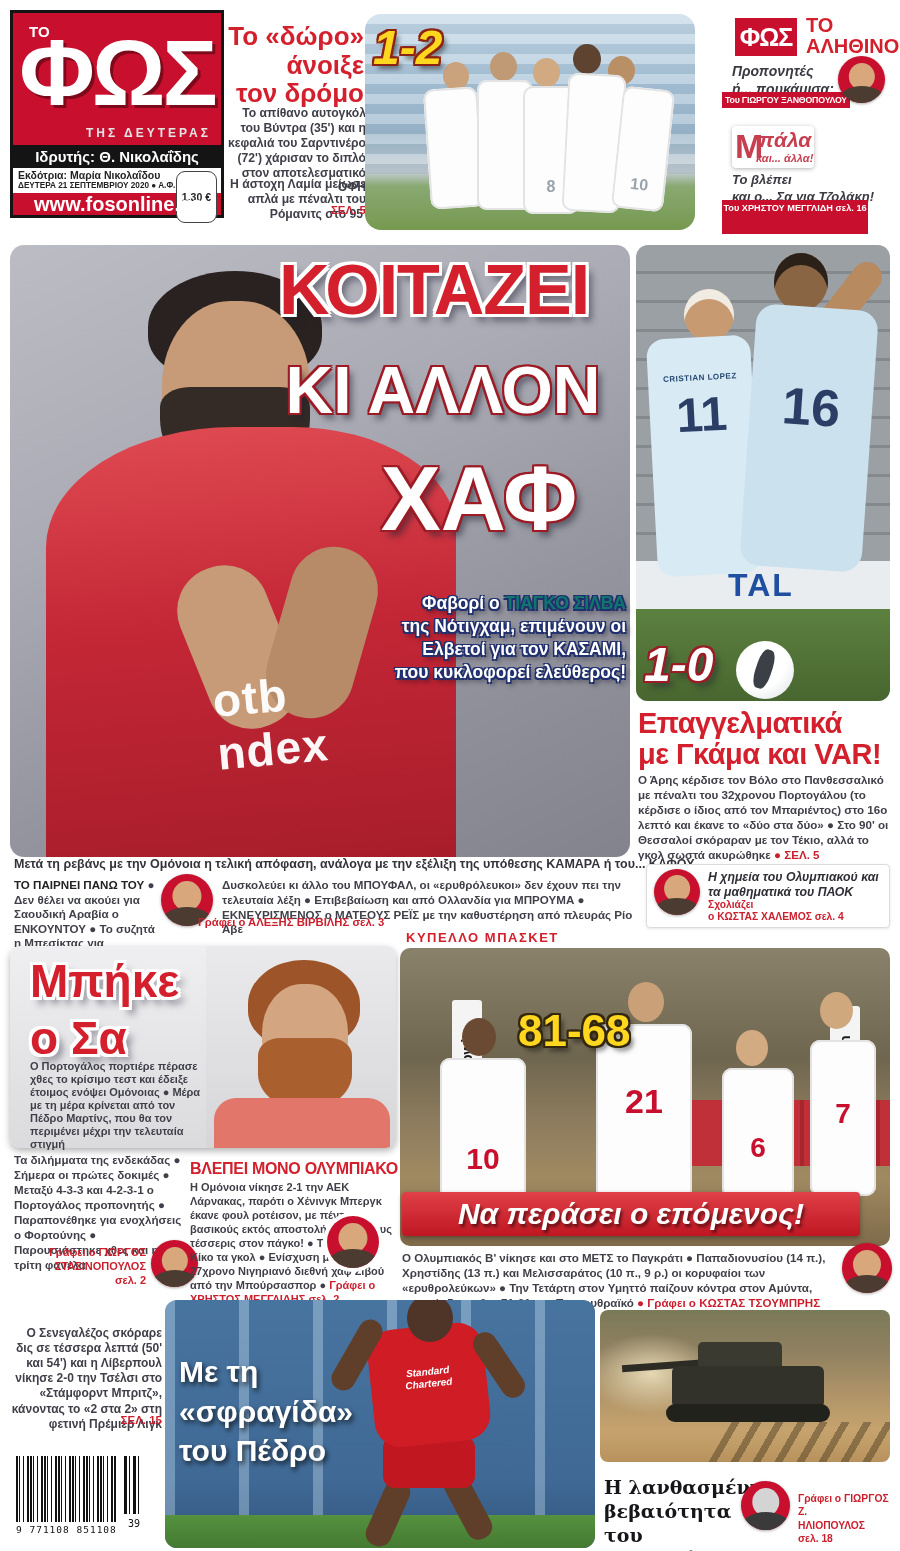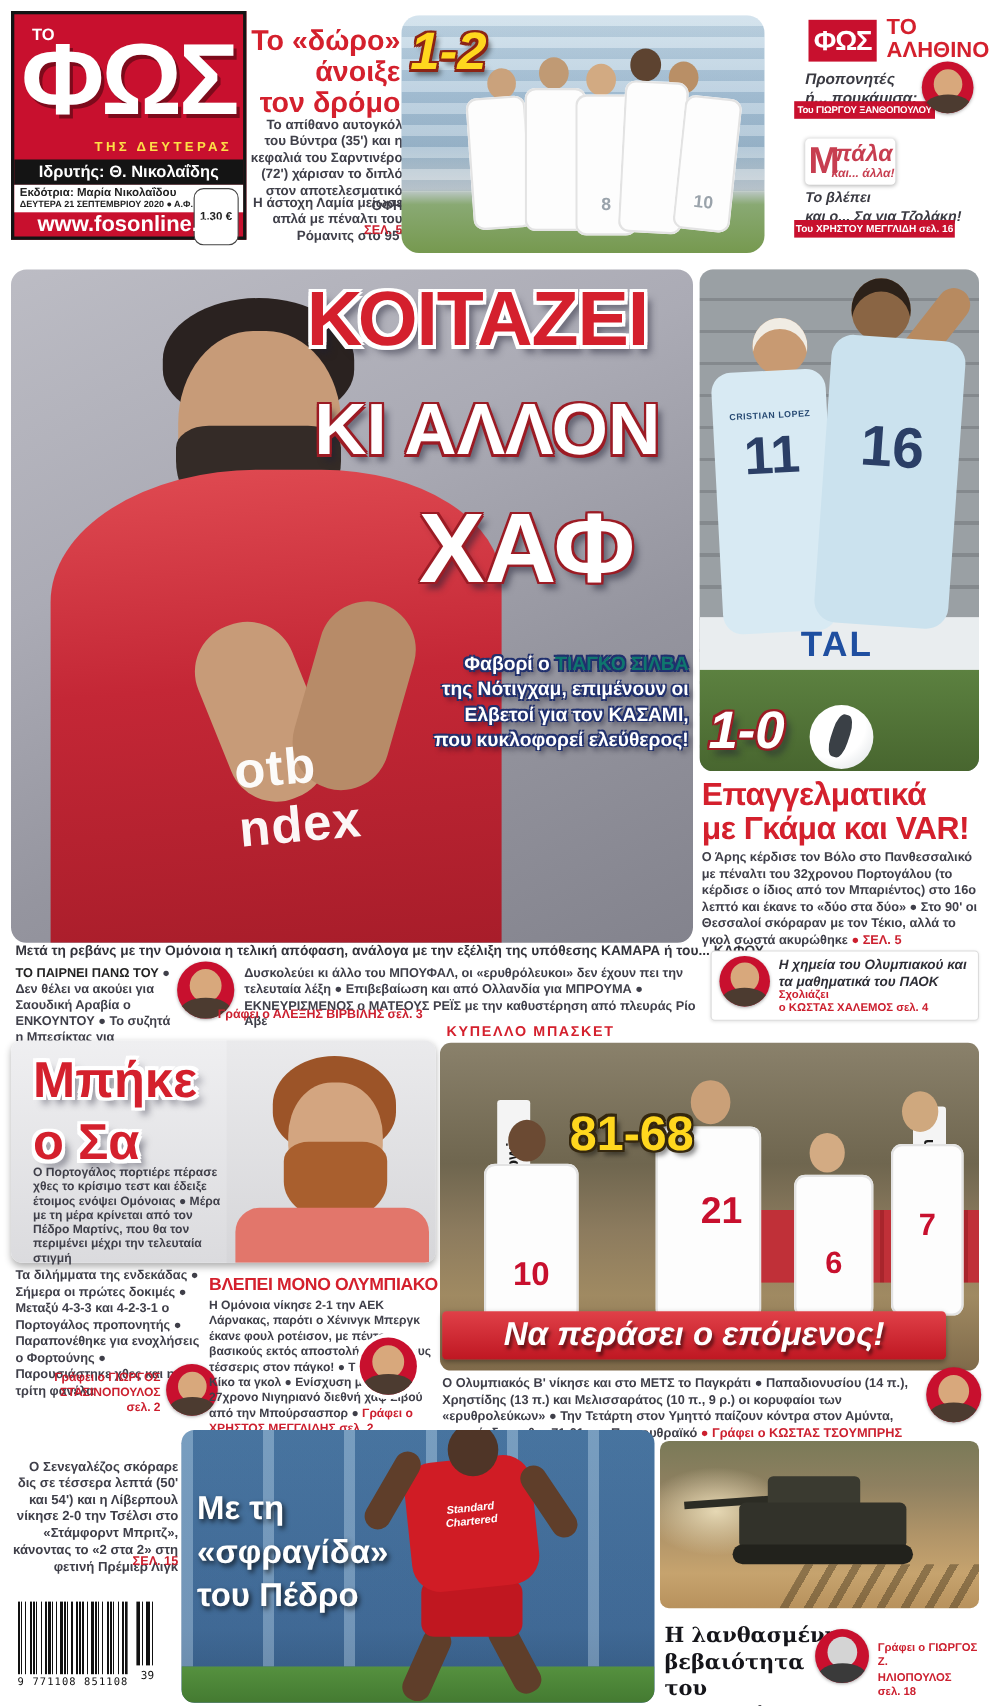--- a/index.html
+++ b/index.html
@@ -27,21 +27,21 @@
   .redbar{background:#c8102e;color:#fff;font-weight:700;text-align:center;}
 </style>
 </head>
 <body>
 
 <div class="page">
 
   <div class="abs" style="left:10px;top:10px;width:214px;height:208px;border:3px solid #141414;background:#c8102e;box-sizing:border-box;">
     <div class="abs" style="left:16px;top:10px;color:#fff;font-weight:800;font-size:15px;">ΤΟ</div>
     <div class="abs" style="left:0;top:14px;width:100%;text-align:center;color:#fff;font-weight:800;font-size:92px;line-height:1.0;letter-spacing:-3px;text-shadow:3px 3px 0 #7d0a1b;">ΦΩΣ</div>
-    <div class="abs" style="right:10px;top:113px;color:#fde047;font-weight:700;font-size:12px;letter-spacing:3px;">ΤΗΣ ΔΕΥΤΕΡΑΣ</div>
+    <div class="abs" style="right:10px;top:113px;color:#e5e5e5;font-weight:700;font-size:12px;letter-spacing:3px;">ΤΗΣ ΔΕΥΤΕΡΑΣ</div>
     <div class="abs" style="left:0;top:132px;width:100%;height:23px;background:#141414;color:#fff;font-weight:700;font-size:15px;line-height:23px;text-align:center;">Ιδρυτής: Θ. Νικολαΐδης</div>
     <div class="abs" style="left:0;top:155px;width:100%;height:25px;background:#fff;">
       <div class="abs" style="left:5px;top:1px;color:#222;font-weight:700;font-size:10.5px;">Εκδότρια: Μαρία Νικολαΐδου</div>
       <div class="abs" style="left:5px;top:13px;color:#222;font-weight:700;font-size:8.2px;">ΔΕΥΤΕΡΑ 21 ΣΕΠΤΕΜΒΡΙΟΥ 2020 ● Α.Φ. 2532</div>
       <div class="abs" style="right:4px;top:3px;border:1.5px solid #444;border-radius:9px;background:#fff;color:#222;font-weight:700;font-size:10.5px;padding:19px 5px;">1,30 €</div>
     </div>
     <div class="abs" style="left:0;top:180px;width:100%;height:22px;color:#fff;font-weight:800;font-size:20px;line-height:22px;text-align:center;">www.fosonline.gr</div>
   </div>
 
   <div class="abs pre red" style="left:228px;top:22px;width:136px;text-align:right;font-weight:800;font-size:26px;line-height:1.1;">Το «δώρο»
@@ -79,21 +79,21 @@
   <div class="avatar" style="left:838px;top:56px;width:47px;height:47px;z-index:3;"></div>
   <div class="abs redbar" style="left:722px;top:92px;width:128px;height:16px;font-size:8.8px;line-height:16px;letter-spacing:-0.2px;">Του ΓΙΩΡΓΟΥ ΞΑΝΘΟΠΟΥΛΟΥ σελ. 16</div>
 
   <div class="abs" style="left:732px;top:126px;width:82px;height:42px;background:#fff;border-radius:4px;box-shadow:0 1px 4px rgba(0,0,0,.3);">
     <span class="abs" style="left:3px;top:1px;color:#c73e50;font-weight:800;font-size:34px;">Μ</span>
     <span class="abs" style="left:27px;top:2px;color:#c73e50;font-weight:800;font-style:italic;font-size:21px;">πάλα</span>
     <span class="abs" style="left:24px;top:26px;color:#c73e50;font-weight:700;font-style:italic;font-size:11px;">και... άλλα!</span>
   </div>
   <div class="abs pre" style="left:732px;top:172px;width:160px;font-style:italic;font-weight:700;font-size:13px;line-height:1.3;color:#3a3a42;">Το βλέπει
 και ο... Σα για Τζολάκη!</div>
-  <div class="abs redbar" style="left:722px;top:200px;width:146px;height:16px;font-size:9.2px;line-height:16px;">Του ΧΡΗΣΤΟΥ ΜΕΓΓΛΙΔΗ σελ. 16</div>
+  <div class="abs redbar" style="left:722px;top:200px;width:146px;height:34px;font-size:9.2px;line-height:16px;">Του ΧΡΗΣΤΟΥ ΜΕΓΓΛΙΔΗ σελ. 16</div>
 
   <div class="photo" style="left:10px;top:245px;width:620px;height:612px;border-radius:14px;
               background:linear-gradient(155deg,#bcbcc4 0%,#ababb5 35%,#95959f 65%,#83838d 100%);">
     <div class="abs" style="left:138px;top:26px;width:174px;height:112px;background:#2a2220;border-radius:50% 50% 42% 42%;"></div>
     <div class="abs" style="left:152px;top:56px;width:148px;height:182px;background:#c79b78;border-radius:46%;"></div>
     <div class="abs" style="left:150px;top:142px;width:150px;height:100px;background:#342b27;border-radius:22% 22% 55% 55%/22% 22% 75% 75%;"></div>
     <div class="abs" style="left:36px;top:182px;width:410px;height:430px;background:linear-gradient(175deg,#e04b52 0%,#c42736 45%,#a81d2a 100%);border-radius:46% 40% 0 0/28% 24% 0 0;"></div>
     <div class="abs" style="left:182px;top:318px;width:92px;height:168px;background:#c79b78;border-radius:44px;transform:rotate(-22deg);"></div>
     <div class="abs" style="left:268px;top:300px;width:88px;height:175px;background:#b78b68;border-radius:44px;transform:rotate(16deg);"></div>
     <div class="abs pre" style="left:205px;top:425px;color:#fff;font-weight:800;font-size:46px;line-height:1.15;transform:rotate(-5deg);letter-spacing:1px;opacity:.96;">otb
@@ -179,21 +179,21 @@
     </div>
     <div class="abs" style="left:290px;top:152px;width:200px;height:66px;background:repeating-linear-gradient(90deg,#c03038 0 34px,#a8252c 34px 38px);"></div>
     <div class="head" style="left:62px;top:70px;width:34px;height:38px;background:#6b4a33;"></div>
     <div class="head" style="left:228px;top:34px;width:36px;height:40px;background:#caa078;"></div>
     <div class="head" style="left:336px;top:82px;width:32px;height:36px;background:#d3ab83;"></div>
     <div class="head" style="left:420px;top:44px;width:33px;height:37px;background:#cfa87e;"></div>
     <div class="jersey" style="left:40px;top:110px;width:86px;height:146px;">
       <span class="num" style="top:84px;font-size:30px;">10</span>
     </div>
     <div class="jersey" style="left:196px;top:76px;width:96px;height:176px;">
-      <span class="num" style="top:58px;font-size:34px;padding-left:12px;">21</span>
+      <span class="num" style="top:58px;font-size:34px;">21</span>
     </div>
     <div class="jersey" style="left:322px;top:120px;width:72px;height:130px;">
       <span class="num" style="top:64px;font-size:28px;">6</span>
     </div>
     <div class="jersey" style="left:410px;top:92px;width:66px;height:156px;">
       <span class="num" style="top:58px;font-size:28px;">7</span>
     </div>
     <div class="abs outline-dark" style="left:118px;top:58px;font-weight:800;font-size:44px;color:#ffd71e;">81-68</div>
   </div>
   <div class="abs" style="left:402px;top:1192px;width:458px;height:44px;background:linear-gradient(180deg,#e04048,#bf1722);border-radius:4px;

